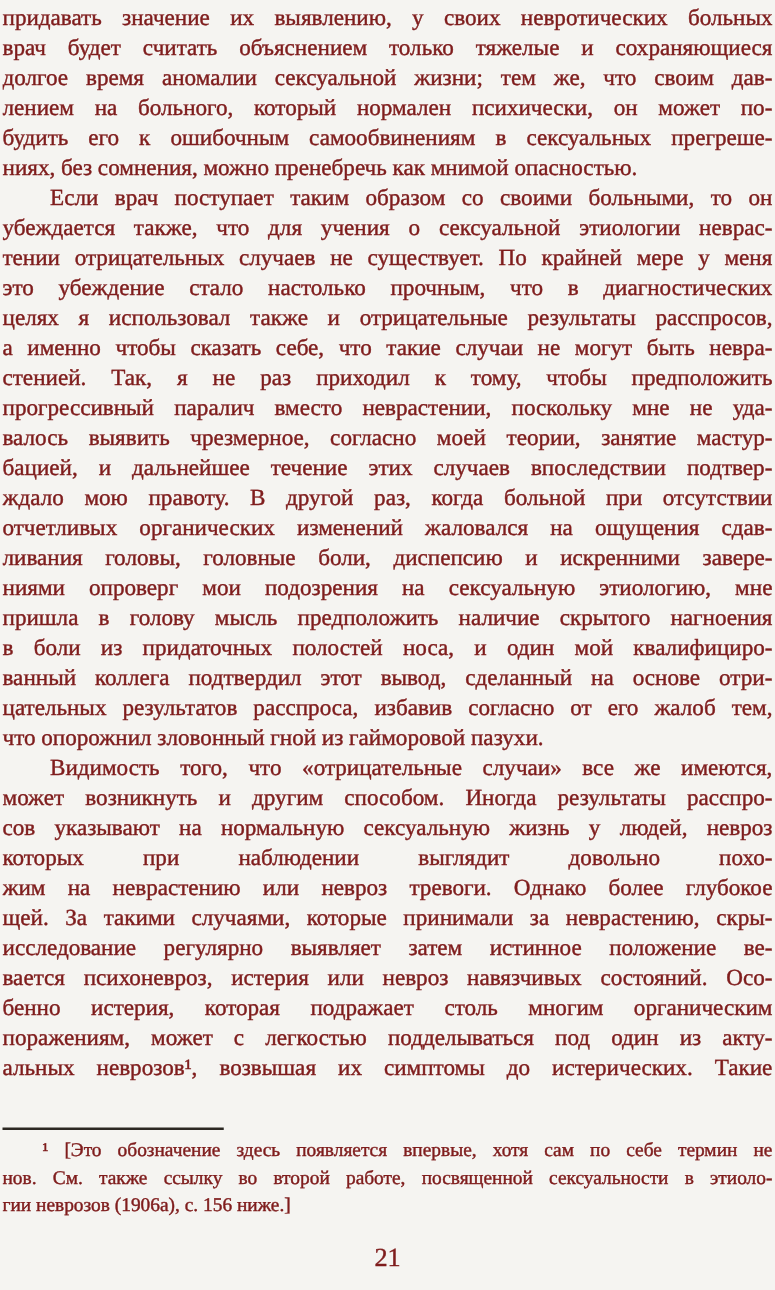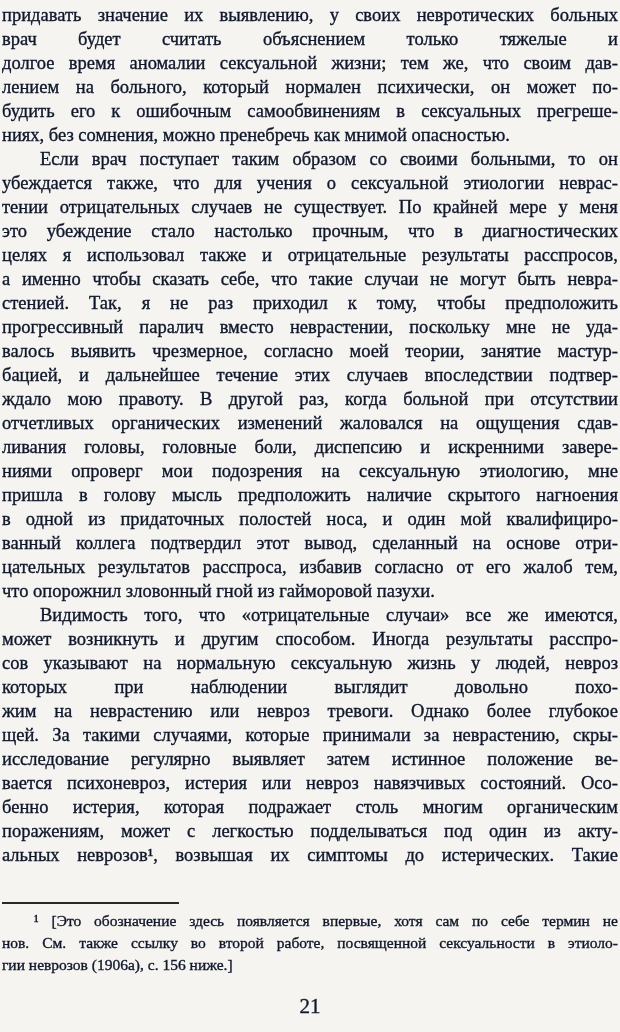--- a/index.html
+++ b/index.html
@@ -1,21 +1,21 @@
 <!DOCTYPE html>
 <html><head>
 <meta charset="utf-8">
 <style>
   html, body { margin: 0; padding: 0; }
   .page {
     position: relative;
     width: 620px;
     height: 1032px;
     background: #f5f4f1;
-    color: #0f172a;
+    color: #7f1d1d;
     font-family: "Liberation Serif", "DejaVu Serif", serif;
     overflow: hidden;
     -webkit-text-stroke: 0.35px currentColor;
   }
   .body-text {
     position: absolute;
     top: 3px; left: 2px;
     width: 616px;
     font-size: 18.5px;
     box-sizing: border-box;
@@ -72,20 +72,21 @@
         <span class="w">больных</span>
       </div>
       <div class="line">
         <span class="w">врач</span>
         <span class="w">будет</span>
         <span class="w">считать</span>
         <span class="w">объяснением</span>
         <span class="w">только</span>
         <span class="w">тяжелые</span>
         <span class="w">и</span>
+        <span class="w">сохраняющиеся</span>
       </div>
       <div class="line">
         <span class="w">долгое</span>
         <span class="w">время</span>
         <span class="w">аномалии</span>
         <span class="w">сексуальной</span>
         <span class="w">жизни;</span>
         <span class="w">тем</span>
         <span class="w">же,</span>
         <span class="w">что</span>
@@ -280,21 +281,21 @@
         <span class="w">в</span>
         <span class="w">голову</span>
         <span class="w">мысль</span>
         <span class="w">предположить</span>
         <span class="w">наличие</span>
         <span class="w">скрытого</span>
         <span class="w">нагноения</span>
       </div>
       <div class="line">
         <span class="w">в</span>
-        <span class="w">одной</span>
+        <span class="w">боли</span>
         <span class="w">из</span>
         <span class="w">придаточных</span>
         <span class="w">полостей</span>
         <span class="w">носа,</span>
         <span class="w">и</span>
         <span class="w">один</span>
         <span class="w">мой</span>
         <span class="w">квалифициро-</span>
       </div>
       <div class="line">

